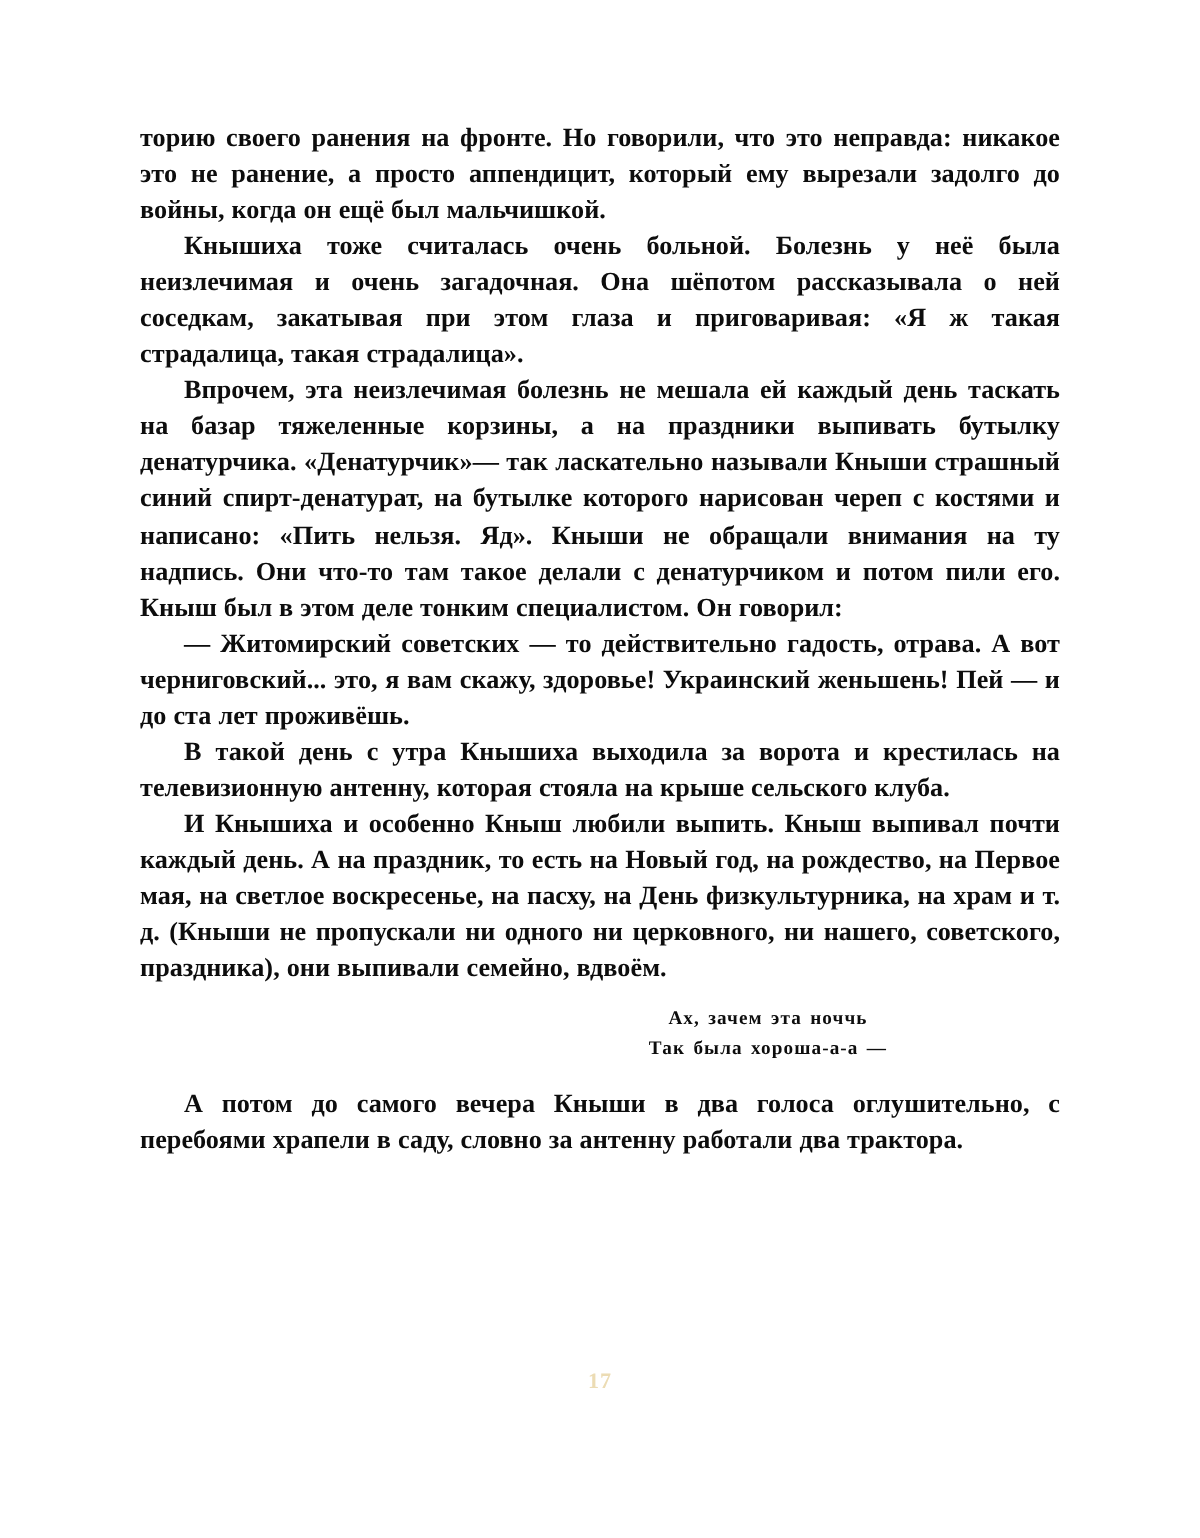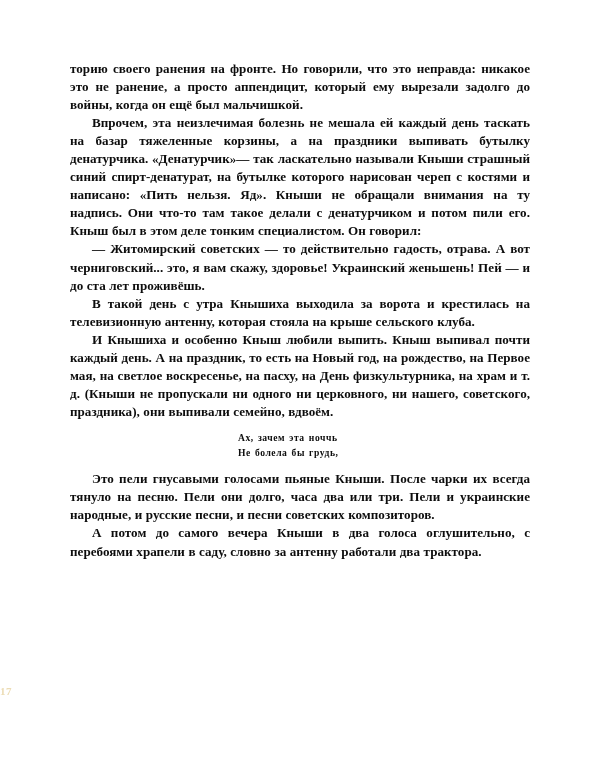--- a/index.html
+++ b/index.html
@@ -54,40 +54,41 @@
 
   
   .verse {
     margin: 0;
     padding: 0;
     font-size: 9.6px;
     line-height: 15.2px;
     font-weight: 600;
     letter-spacing: 0.55px;
     word-spacing: 1.2px;
-    text-align: left;
+    text-align: center;
     padding-left: 168px;
   }
   .verse .vline {
     white-space: pre;
     display: block;
   }
 
   
   .verse-wrap {
     padding-top: 9px;
     padding-bottom: 10px;
   }
 
   
   .folio {
     position: absolute;
     left: 0;
     top: 685px;
     width: 600px;
+    text-align: center;
     font-size: 11px;
     font-weight: 600;
     letter-spacing: 0.5px;
     color: #ecdcb4;
     font-family: "Liberation Serif", "DejaVu Serif", serif;
   }
 
   
   .scan-tone {
     position: absolute;
@@ -98,38 +99,38 @@
 </style>
 </head>
 <body>
 
 <div class="page">
 
   <div class="textblock">
 
     <p class="para cont">торию своего ранения на фронте. Но говорили, что это неправда: никакое это не ранение, а просто аппендицит, который ему вырезали задолго до войны, когда он ещё был мальчишкой.</p>
 
+    <p class="para">Кнышиха тоже считалась очень больной. Болезнь у неё была неизлечимая и очень загадочная. Она шёпотом рассказывала о ней соседкам, закатывая при этом глаза и приговаривая: «Я ж такая страдалица, такая страдалица».</p>
 
     <p class="para">Впрочем, эта неизлечимая болезнь не мешала ей каждый день таскать на базар тяжеленные корзины, а на праздники выпивать бутылку денатурчика. «Денатурчик»— так ласкательно называли Кныши страшный синий спирт-денатурат, на бутылке которого нарисован череп с костями и написано: «Пить нельзя. Яд». Кныши не обращали внимания на ту надпись. Они что-то там такое делали с денатурчиком и потом пили его. Кныш был в этом деле тонким специалистом. Он говорил:</p>
 
     <p class="para">— Житомирский советских — то действительно гадость, отрава. А вот черниговский... это, я вам скажу, здоровье! Украинский женьшень! Пей — и до ста лет проживёшь.</p>
 
     <p class="para">В такой день с утра Кнышиха выходила за ворота и крестилась на телевизионную антенну, которая стояла на крыше сельского клуба.</p>
 
     <p class="para">И Кнышиха и особенно Кныш любили выпить. Кныш выпивал почти каждый день. А на праздник, то есть на Новый год, на рождество, на Первое мая, на светлое воскресенье, на пасху, на День физкультурника, на храм и т. д. (Кныши не пропускали ни одного ни церковного, ни нашего, советского, праздника), они выпивали семейно, вдвоём.</p>
 
 
     <div class="verse-wrap">
       <div class="verse">
         <span class="vline">Ах, зачем эта ноччь</span>
-        <span class="vline">Не болела бы грудь,</span>
+        <span class="vline">Так была хороша-а-а —</span>
       </div>
     </div>
 
-    <p class="para">Это пели гнусавыми голосами пьяные Кныши. После чарки их всегда тянуло на песню. Пели они долго, часа два или три. Пели и украинские народные, и русские песни, и песни советских композиторов.</p>
 
     <p class="para">А потом до самого вечера Кныши в два голоса оглушительно, с перебоями храпели в саду, словно за антенну работали два трактора.</p>
 
 
   </div>
 
   <div class="folio">17</div>
 
   <div class="scan-tone"></div>
 

